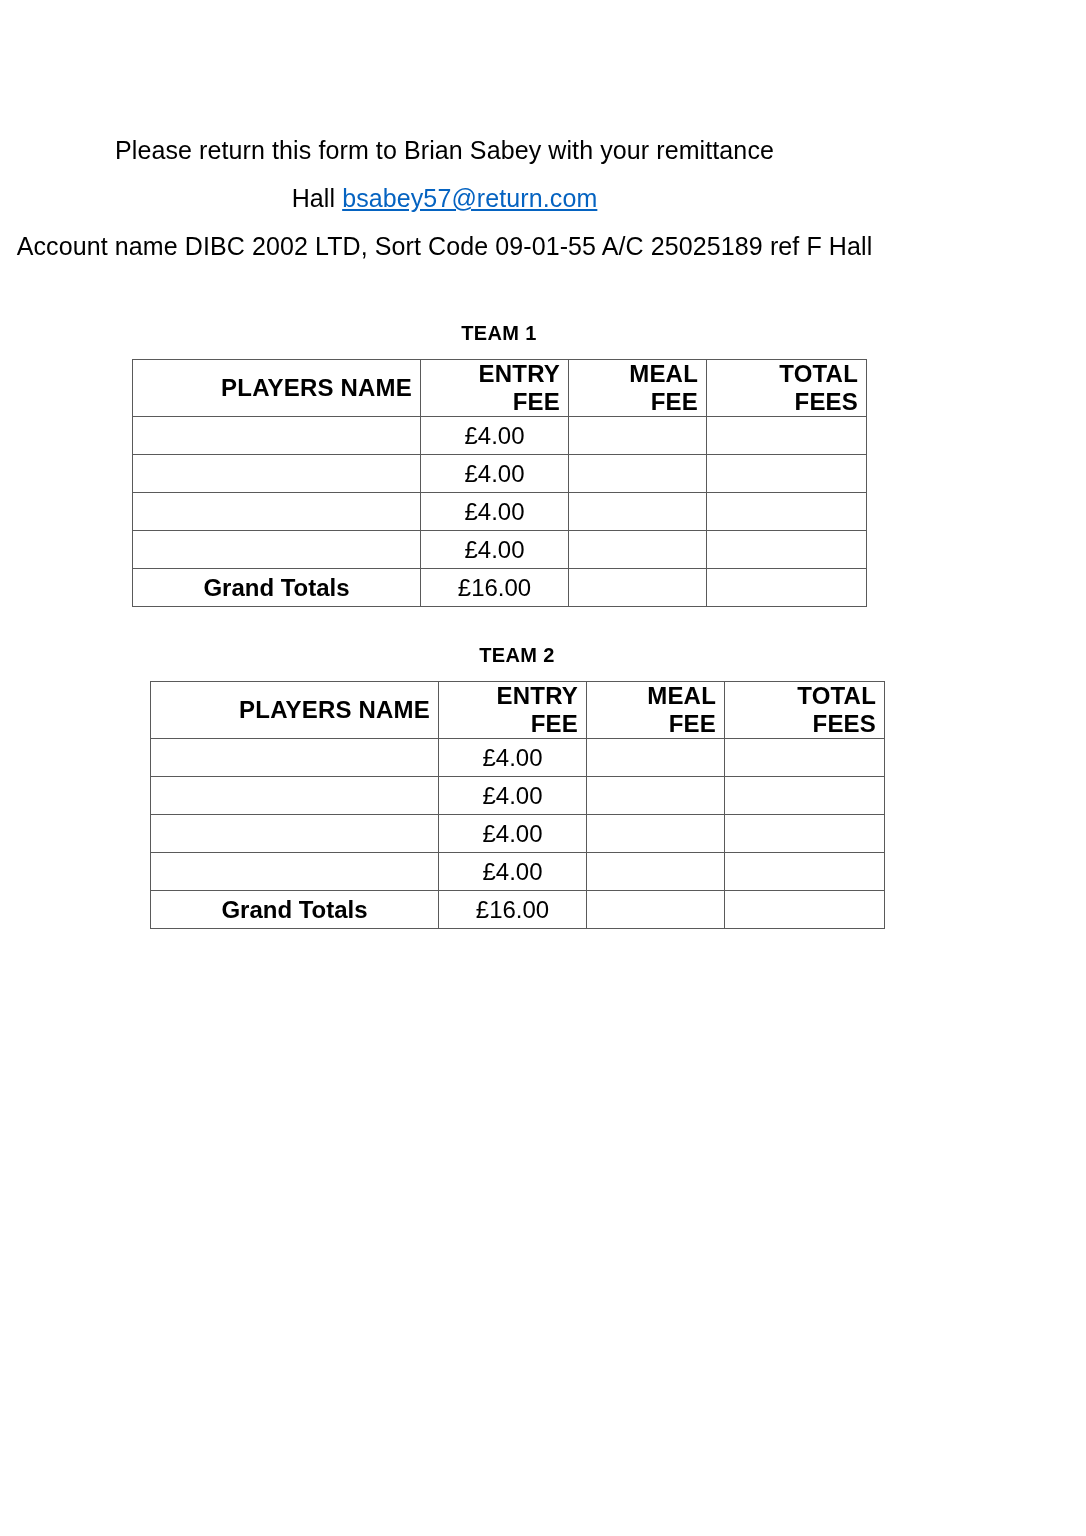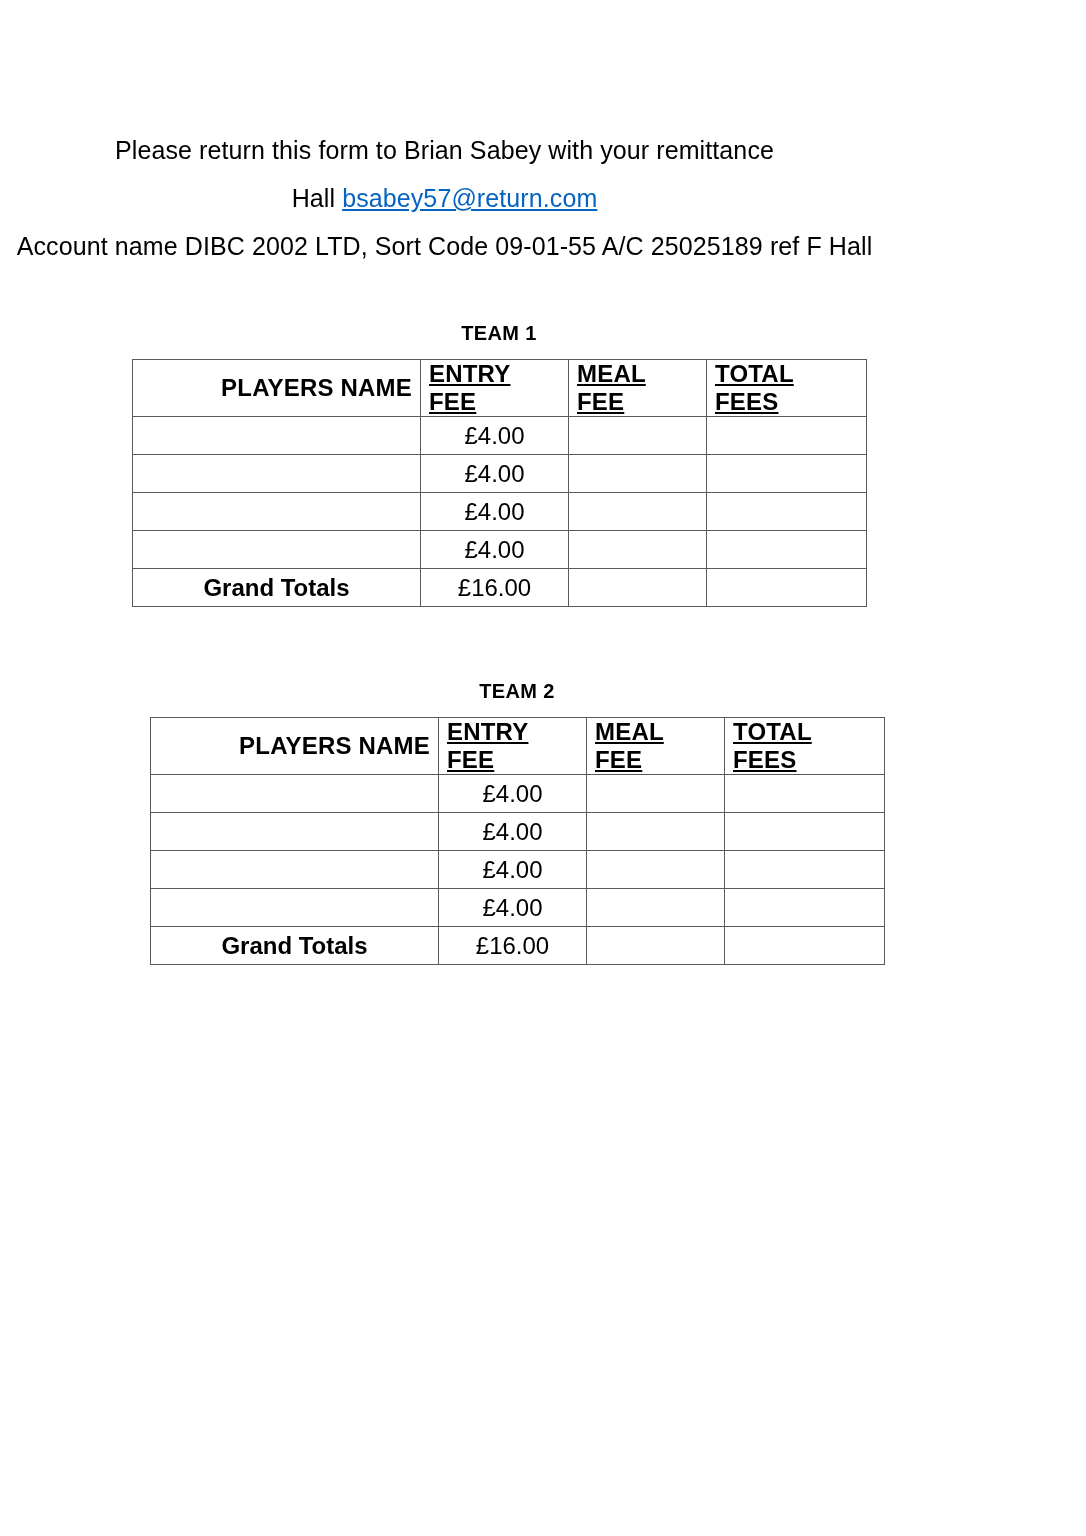--- a/index.html
+++ b/index.html
@@ -42,21 +42,21 @@
     text-underline-offset: 2px;
   }
 
   
   .team-section {
     position: absolute;
     left: 132px;
     width: 734px;
   }
   #team-1 { top: 322px; }
-  #team-2 { top: 680px; padding-left: 18px; }
+  #team-2 { top: 644px; padding-left: 18px; }
 
   .team-title {
     text-align: center;
     font-size: 20px;
     font-weight: bold;
     letter-spacing: 0.4px;
     margin-bottom: 14px;
   }
 
   table.fees-table {
@@ -81,21 +81,21 @@
     letter-spacing: 0.2px;
   }
 
   
   col.c-players { width: 288px; }
   col.c-entry   { width: 148px; }
   col.c-meal    { width: 138px; }
   col.c-total   { width: 160px; }
 
   .th-players { text-align: right; padding-right: 10px; }
-  .th-entry, .th-meal, .th-total { text-align: left; text-decoration: underline; }
+  .th-entry, .th-meal, .th-total { text-align: right; }
 
   .cell-name  { text-align: right; }
   .cell-money { text-align: center; }
   .cell-blank { text-align: center; }
 
   .row-total .cell-name {
     text-align: center;
     font-weight: bold;
   }
   .row-total .cell-money { text-align: center; }

